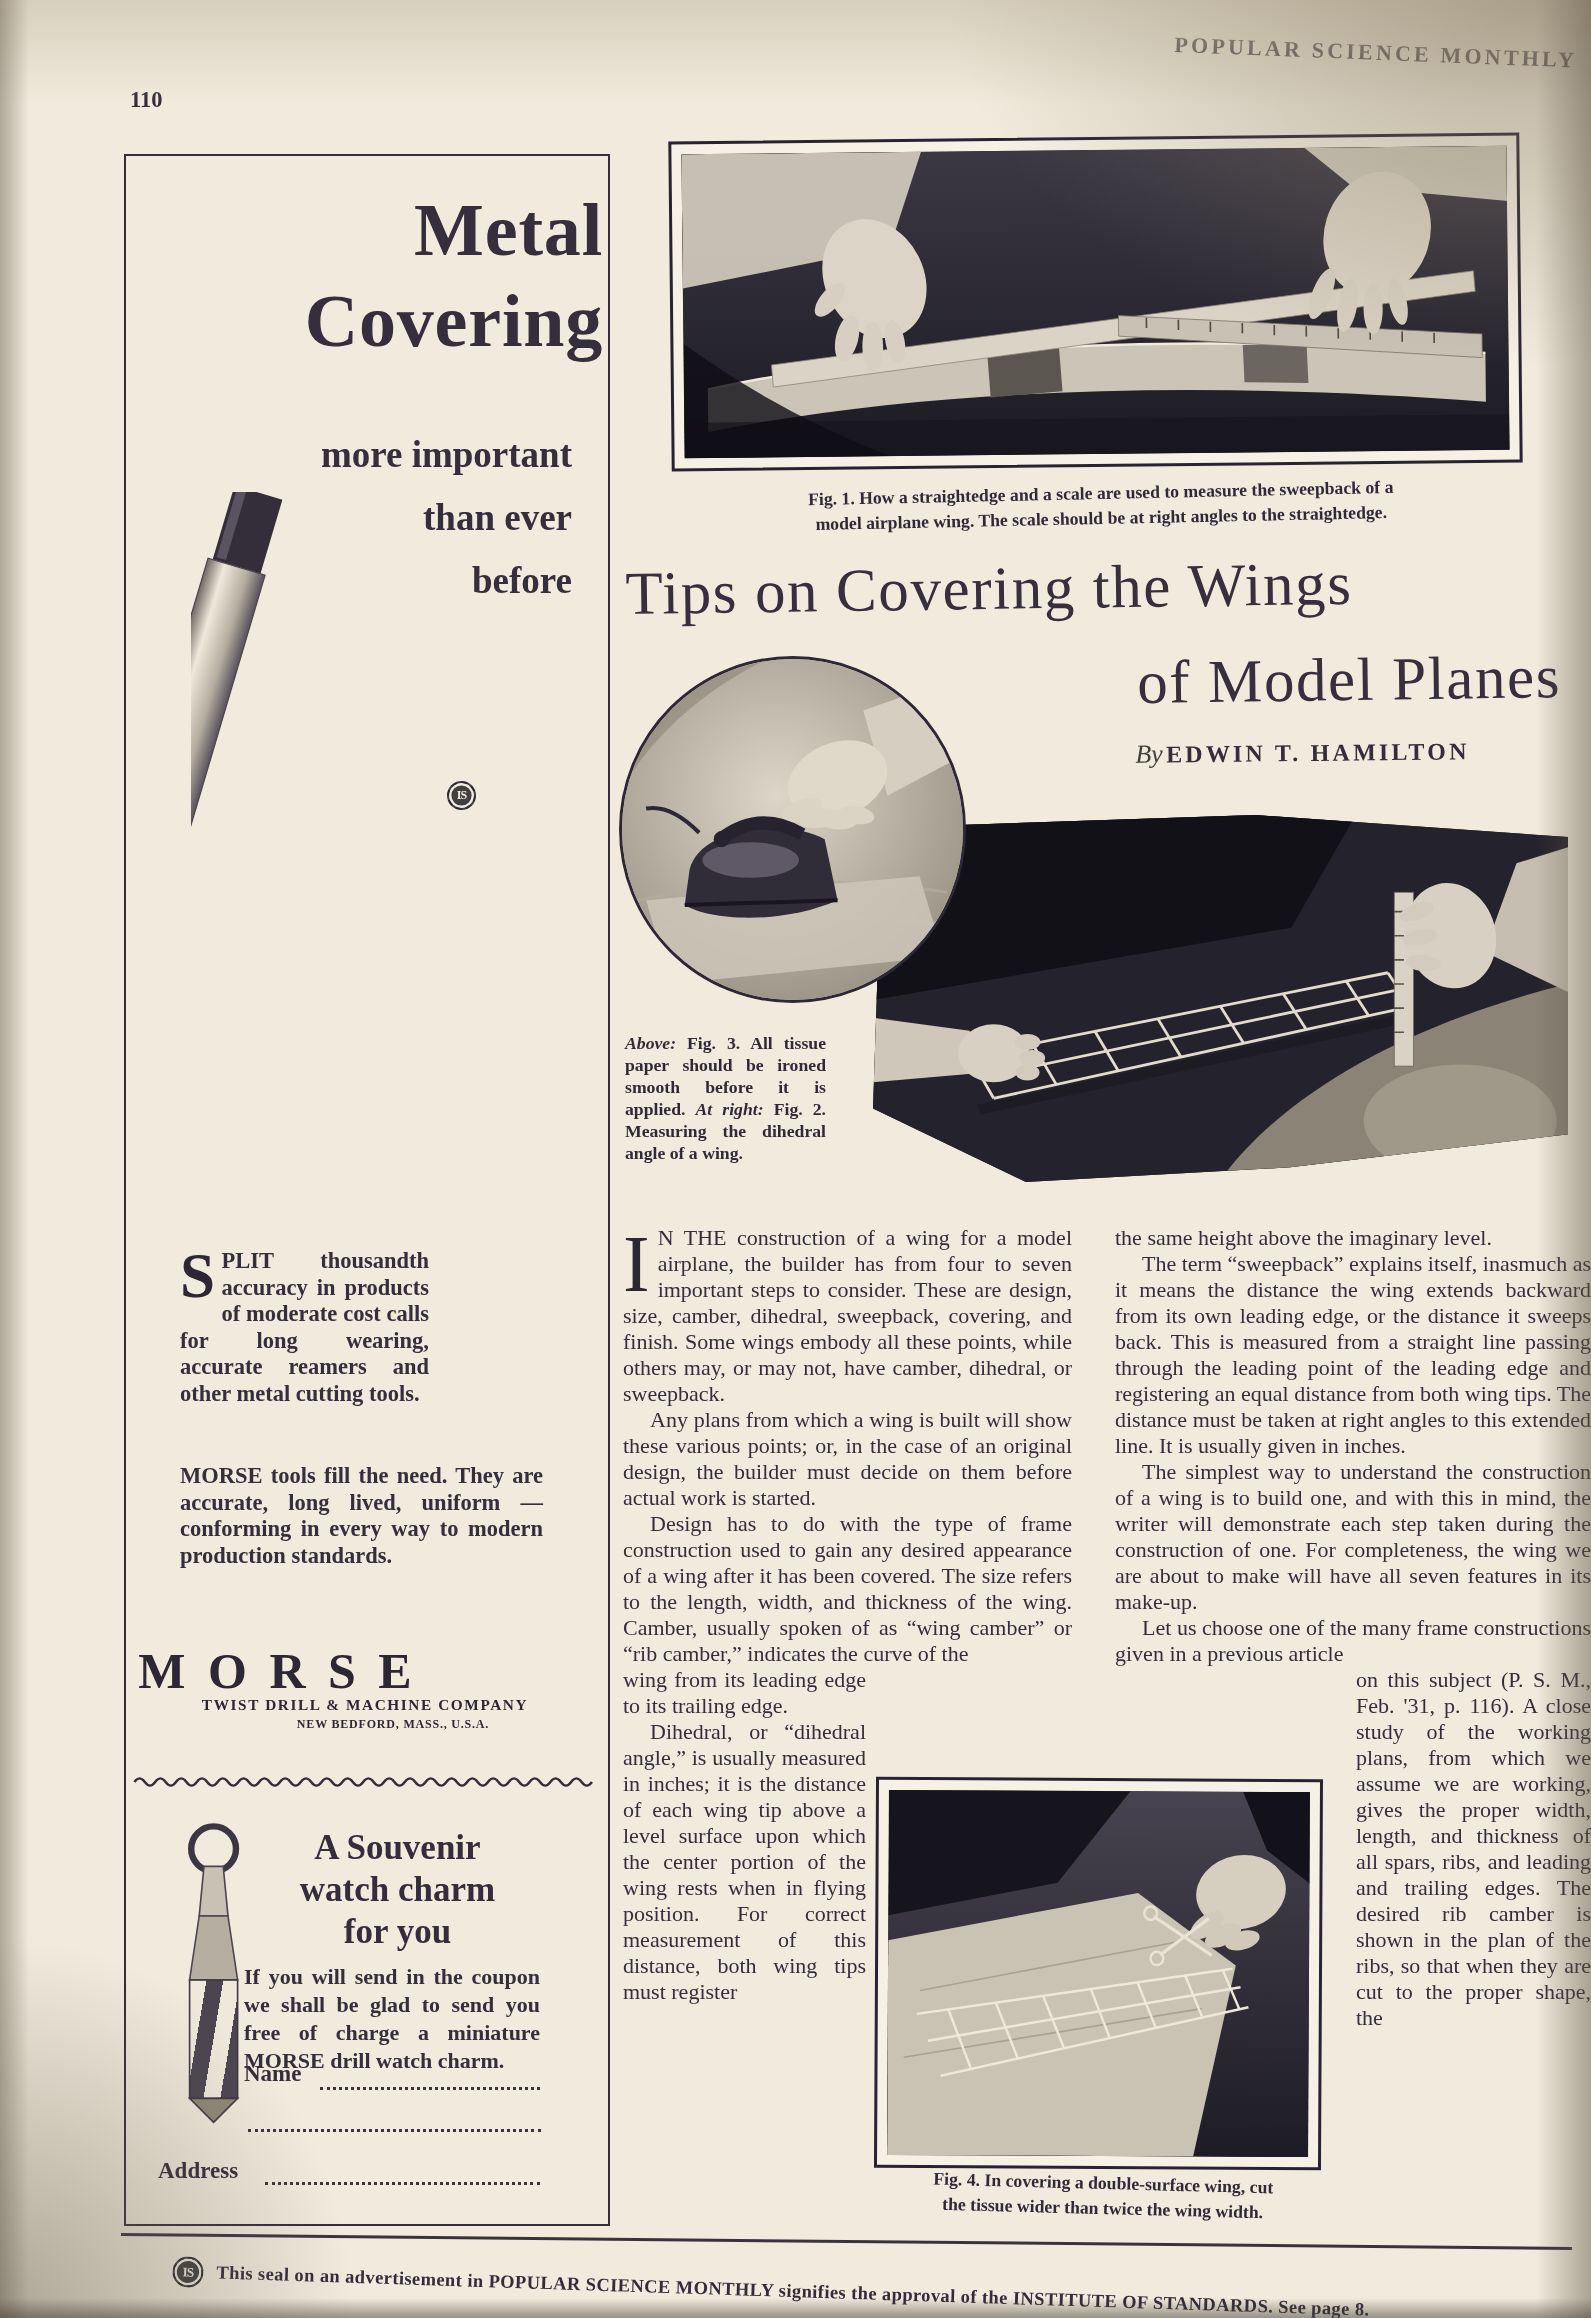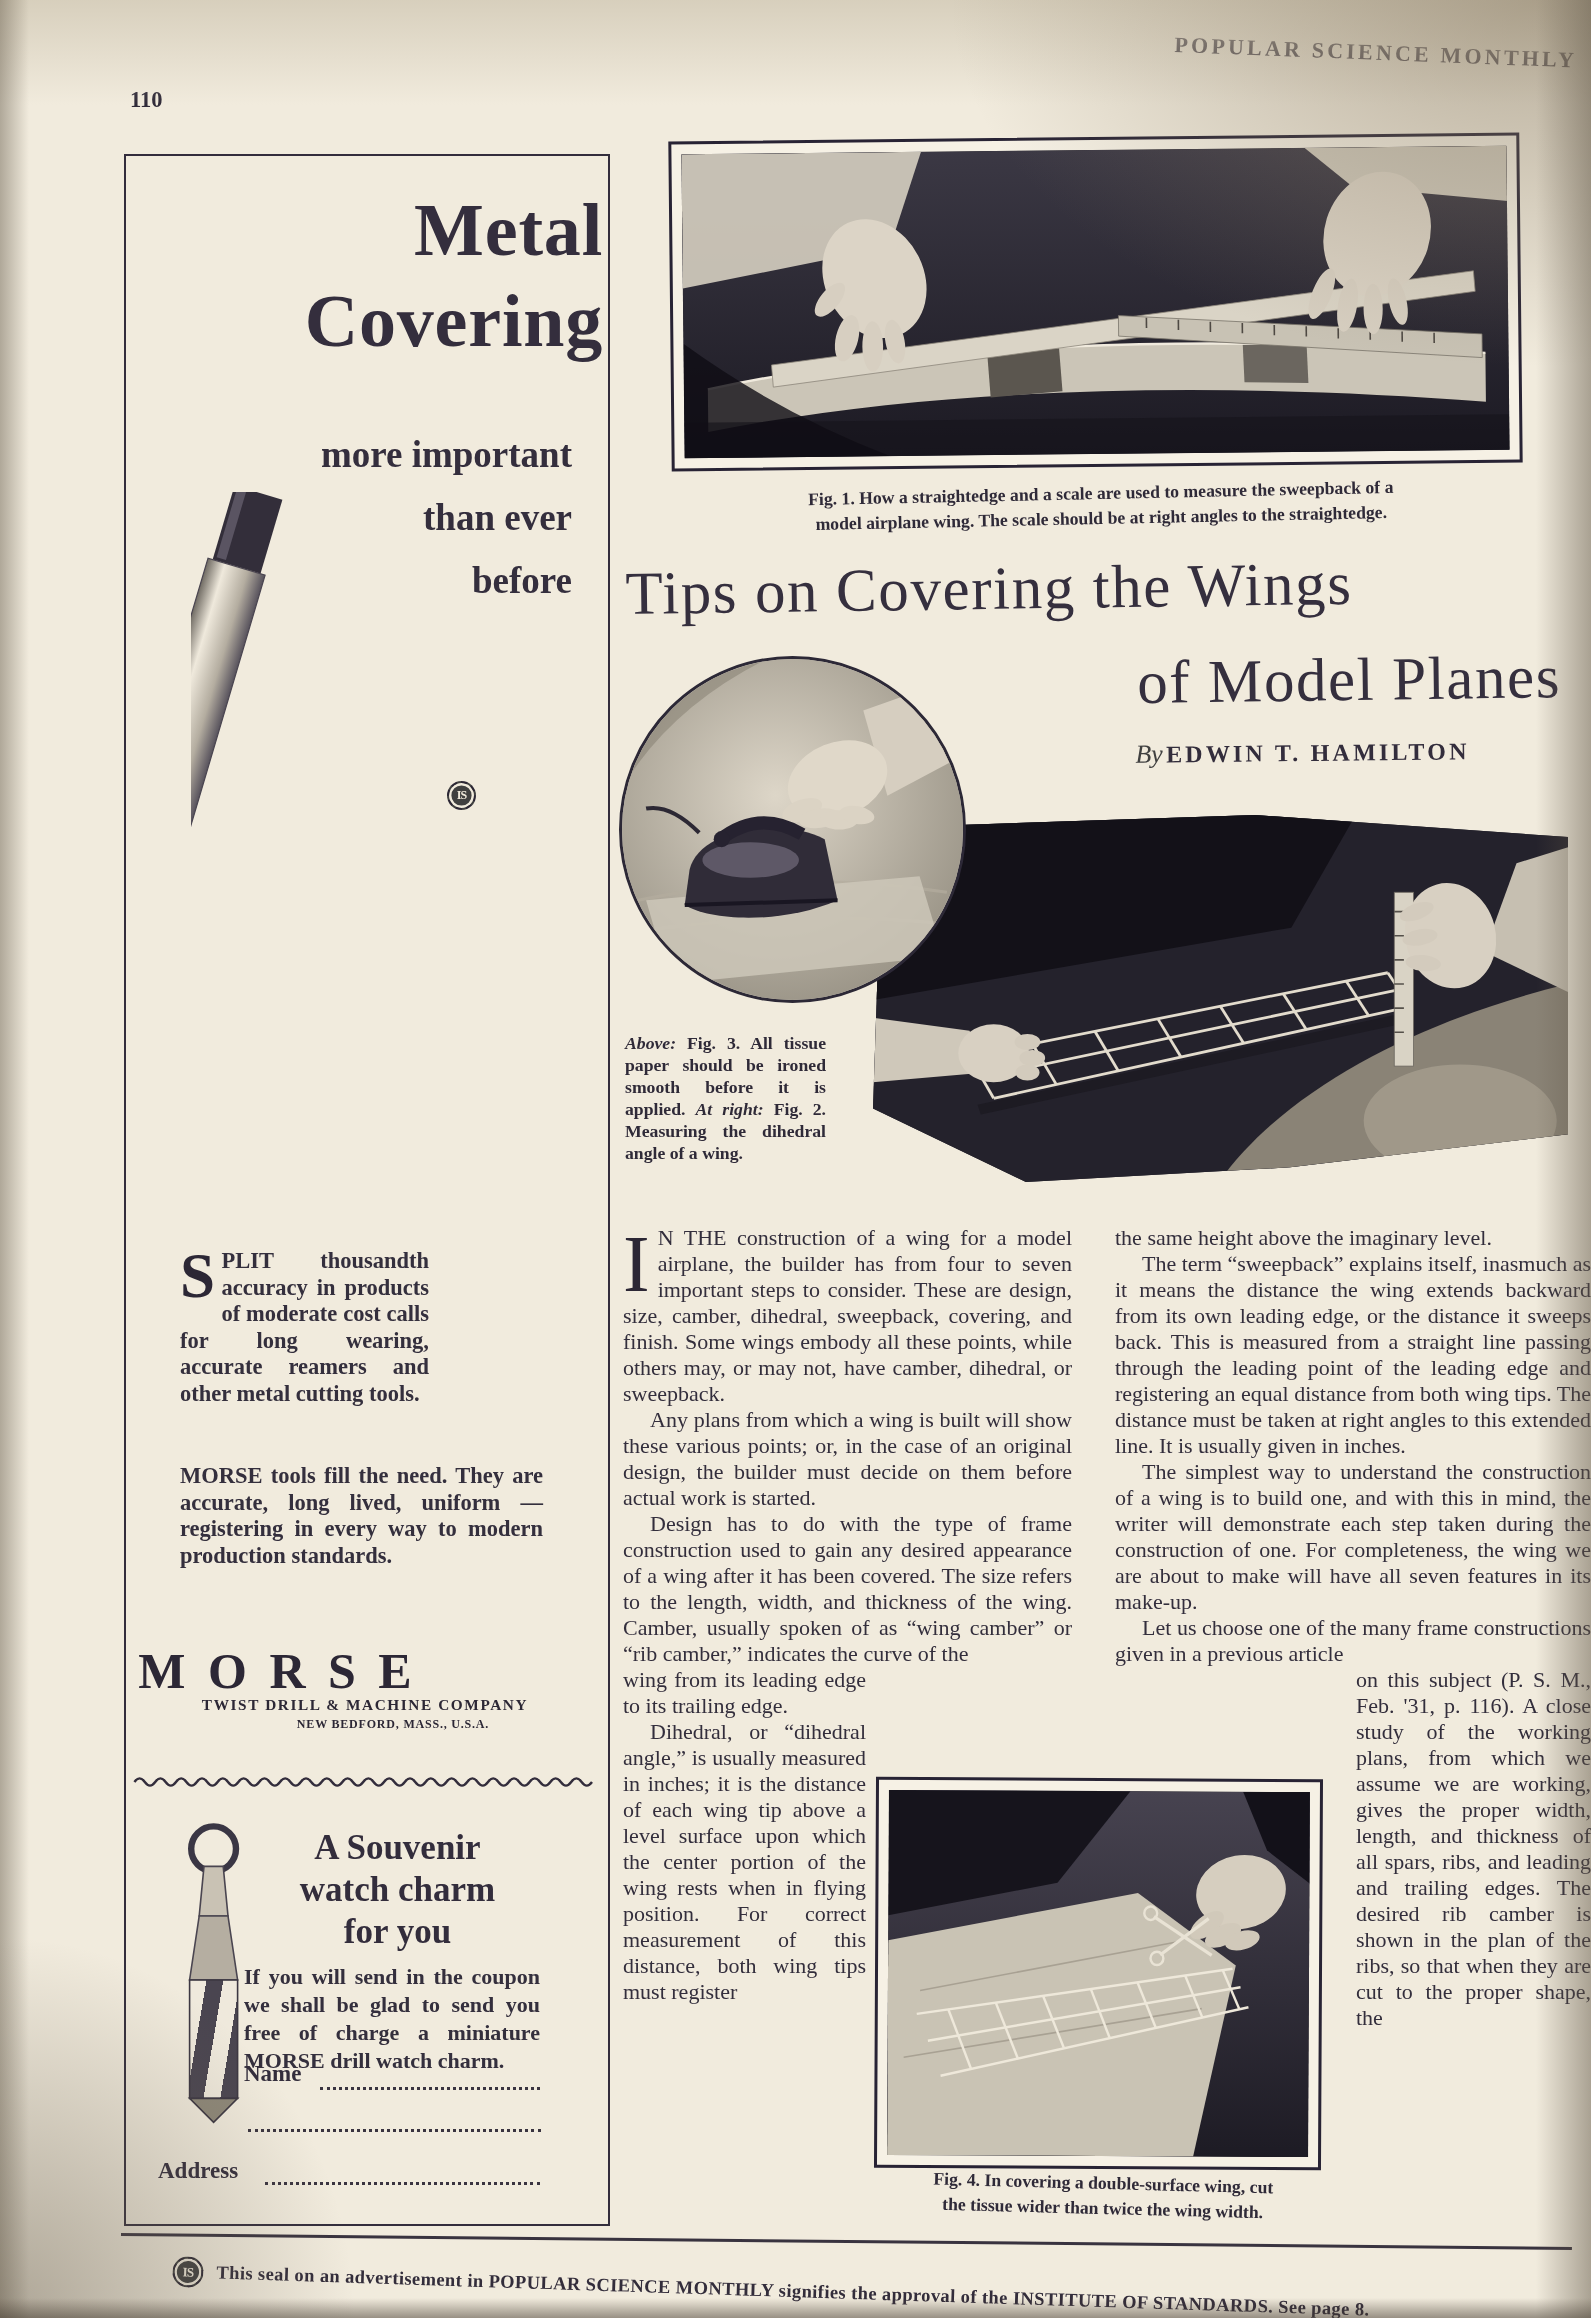--- a/index.html
+++ b/index.html
@@ -99,21 +99,21 @@
       </g>
     </svg>
   </div>
 
   <div class="abs seal" style="left:447px;top:781px;width:29px;height:29px;font-size:12px;">IS</div>
 
   <div class="abs adbody" style="left:180px;top:1248px;width:363px;">
     <span style="float:right;width:114px;height:143px;"></span>
     <span class="dropcap" style="font-size:63px;line-height:50px;padding:3.2px 6.4px 0 0;font-weight:700;">S</span><span>PLIT thousandth accuracy in products of moderate cost calls for long wearing, accurate reamers and other metal cutting tools.</span>
   </div>
-  <div class="abs adbody" style="left:180px;top:1463px;width:363px;">MORSE tools fill the need. They are accurate, long lived, uniform — registering in every way to modern production standards.</div>
+  <div class="abs adbody" style="left:180px;top:1463px;width:363px;">MORSE tools fill the need. They are accurate, long lived, uniform — conforming in every way to modern production standards.</div>
 
   <div class="abs adlogo" style="left:127px;top:1642px;width:476px;padding-left:11.3px;">MORSE</div>
   <div class="abs adlogosub" style="left:127px;top:1696px;width:476px;font-size:15.3px;letter-spacing:1.6px;">TWIST DRILL &amp; MACHINE COMPANY</div>
   <div class="abs adlogosub" style="left:127px;top:1717px;width:476px;font-size:12px;letter-spacing:0.8px;padding-left:28px;">NEW BEDFORD, MASS., U.S.A.</div>
 
   <div class="abs" style="left:133px;top:1774px;width:470px;height:16px;">
     <svg width="470" height="16" viewBox="0 0 584 20">
         <path d="M0 10 q6.5 -9 13 0 t13 0 t13 0 t13 0 t13 0 t13 0 t13 0 t13 0 t13 0 t13 0 t13 0 t13 0 t13 0 t13 0 t13 0 t13 0 t13 0 t13 0 t13 0 t13 0 t13 0 t13 0 t13 0 t13 0 t13 0 t13 0 t13 0 t13 0 t13 0 t13 0 t13 0 t13 0 t13 0 t13 0 t13 0 t13 0 t13 0 t13 0 t13 0 t13 0 t13 0 t13 0 t13 0 t13 0" fill="none" stroke="#332d3c" stroke-width="3"></path>
       </svg>
   </div>

